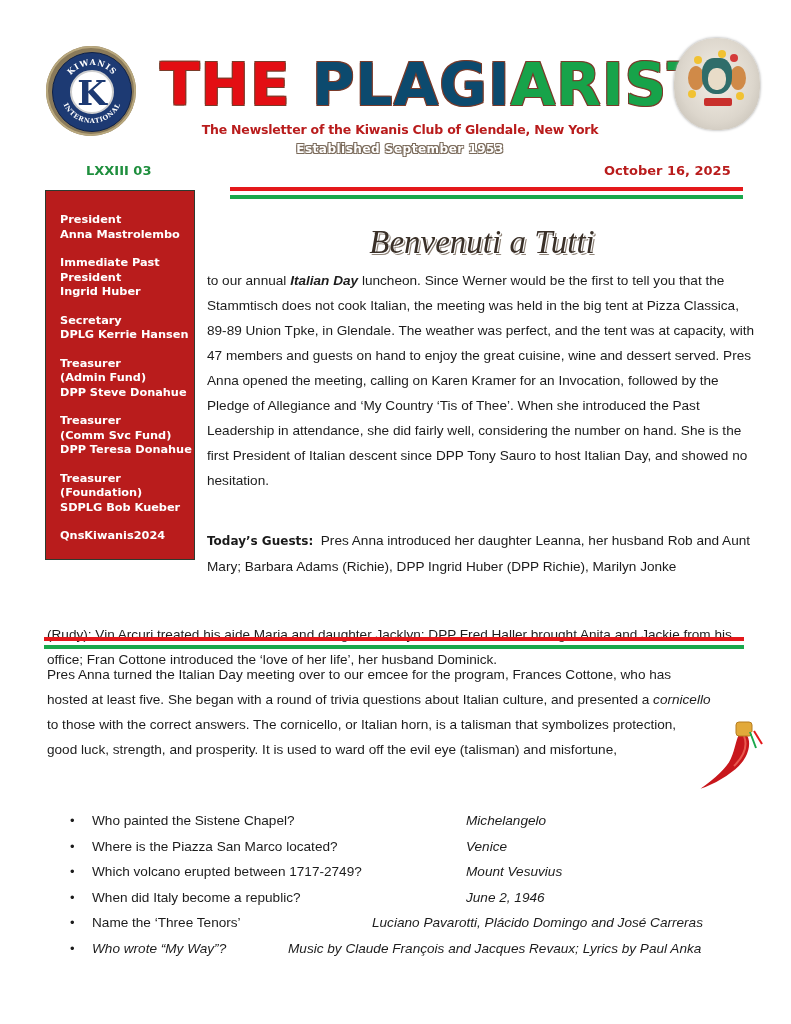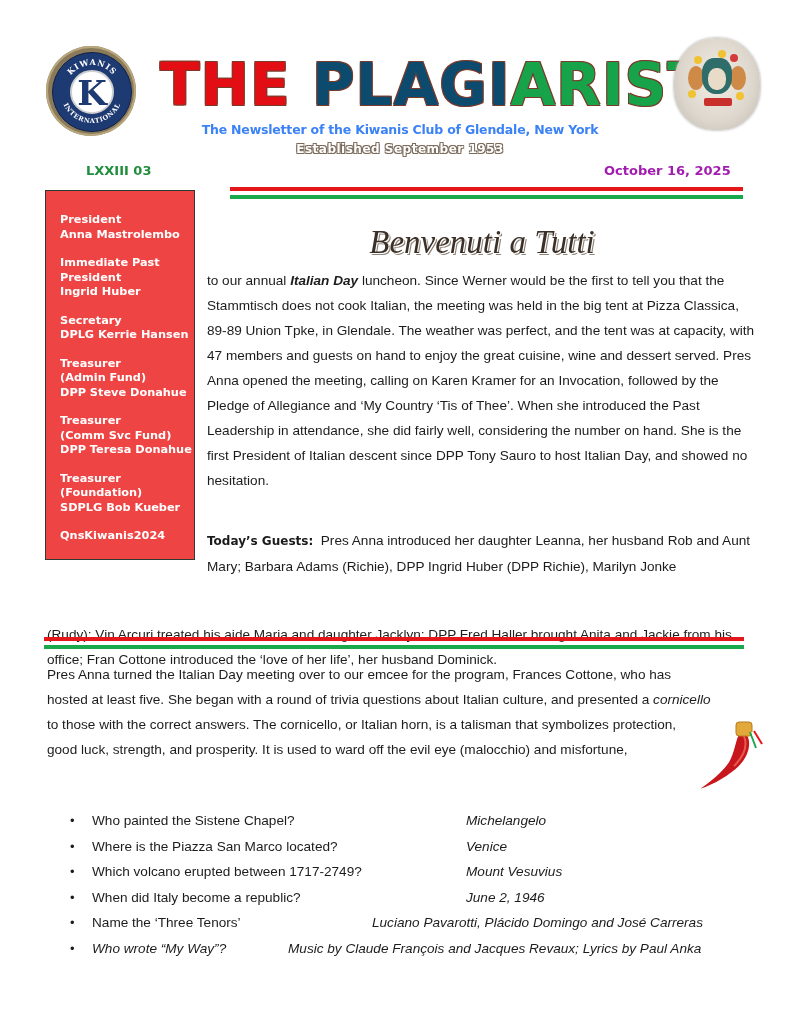--- a/index.html
+++ b/index.html
@@ -20,47 +20,47 @@
   .kiwanis-arc { position: absolute; left: 0; top: 0; width: 78px; height: 78px; }
 
   
   .masthead-title { left: 160px; top: 52px; width: 480px; height: 66px; font-family: "DejaVu Sans", sans-serif;
     font-weight: bold; font-size: 58px; line-height: 66px; letter-spacing: 1px; white-space: nowrap; }
   .t-red { color: #e30e13; text-shadow: 1px 1px 0 #7a3b2a, -1px -1px 0 #7a3b2a, 1px -1px 0 #7a3b2a, -1px 1px 0 #7a3b2a; }
   .t-outline { color: #0c4a6e; text-shadow: 1px 1px 0 #7a3b2a, -1px -1px 0 #7a3b2a, 1px -1px 0 #7a3b2a, -1px 1px 0 #7a3b2a; }
   .t-green { color: #17a34a; text-shadow: 1px 1px 0 #7a3b2a, -1px -1px 0 #7a3b2a, 1px -1px 0 #7a3b2a, -1px 1px 0 #7a3b2a; }
 
   .subtitle { left: 180px; top: 122px; width: 440px; text-align: center; font-family: "DejaVu Sans", sans-serif;
-    font-weight: bold; font-size: 12.5px; color: #3b82f6; letter-spacing: -0.2px; }
+    font-weight: bold; font-size: 12.5px; color: #b91c1c; letter-spacing: -0.2px; }
   .established { left: 240px; top: 142px; width: 320px; text-align: center; font-family: "DejaVu Sans", sans-serif;
     font-weight: bold; font-size: 12px; color: #ffffff; letter-spacing: 0.5px;
     text-shadow: 1px 1px 0 #7a6a5a, -1px -1px 0 #7a6a5a, 1px -1px 0 #7a6a5a, -1px 1px 0 #7a6a5a; }
 
   .volume { left: 86px; top: 163px; font-family: "DejaVu Sans", sans-serif; font-weight: bold; font-size: 13px; color: #1f8f3e; }
-  .date { left: 604px; top: 163px; font-family: "DejaVu Sans", sans-serif; font-weight: bold; font-size: 13px; color: #a21caf; }
+  .date { left: 604px; top: 163px; font-family: "DejaVu Sans", sans-serif; font-weight: bold; font-size: 13px; color: #b91c1c; }
 
   
   .mask-img { left: 674px; top: 38px; width: 86px; height: 92px; border-radius: 48% 48% 45% 45%;
     background: radial-gradient(ellipse at 50% 45%, #f4efe6 0%, #dcd6cc 60%, #bdb7ad 100%);
     box-shadow: 0 0 3px #999; overflow: hidden; }
   .mask-face { position: absolute; left: 28px; top: 20px; width: 30px; height: 36px; border-radius: 40% 40% 45% 45%;
     background: #2f6d6a; }
   .mask-skin { position: absolute; left: 34px; top: 30px; width: 18px; height: 22px; border-radius: 45%; background: #e8dcc8; }
   .mask-wing-l { position: absolute; left: 14px; top: 28px; width: 16px; height: 24px; border-radius: 50%; background: #d08a48; }
   .mask-wing-r { position: absolute; left: 56px; top: 28px; width: 16px; height: 24px; border-radius: 50%; background: #d08a48; }
   .mask-flower { position: absolute; width: 8px; height: 8px; border-radius: 50%; background: #f1c232; }
   .mask-banner { position: absolute; left: 30px; top: 60px; width: 28px; height: 8px; background: #c9302c; border-radius: 2px; }
 
   
   .rule { position: absolute; height: 4px; }
   .rule.red { background: #e4181b; }
   .rule.green { background: #1aa84c; }
 
   
-  .sidebar { left: 45px; top: 190px; width: 150px; height: 370px; background: #ef4444;
+  .sidebar { left: 45px; top: 190px; width: 150px; height: 370px; background: #b91c1c;
     border: 1px solid #2d3a2f; box-sizing: border-box; padding: 22px 0 0 14px; }
   .officer { margin-bottom: 14px; font-family: "DejaVu Sans", sans-serif; font-weight: bold; font-size: 11.3px;
     line-height: 14.5px; color: #ffffff; }
   .officer div { white-space: nowrap; }
 
   
   .headline { left: 232px; top: 224px; width: 500px; text-align: center; font-family: "Liberation Serif", serif;
     font-style: italic; font-size: 33px; color: #3a3028;
     text-shadow: 1px 1px 0 #ffffff, 2px 2px 0 #8e8378; }
 
@@ -172,21 +172,21 @@
 <div class="abs para guests-lead"><span class="guests-label">Today’s Guests:</span>&nbsp; <span>Pres Anna introduced her daughter Leanna, her husband Rob and Aunt Mary; Barbara Adams (Richie), DPP Ingrid Huber (DPP Richie), Marilyn Jonke</span></div>
 <div class="abs para guests-rest">(Rudy); Vin Arcuri treated his aide Maria and daughter Jacklyn; DPP Fred Haller brought Anita and Jackie from his office; Fran Cottone introduced the ‘love of her life’, her husband Dominick.</div>
 
 <div class="rule red" style="left:44px; top:637px; width:700px;"></div>
 <div class="rule green" style="left:44px; top:645px; width:700px;"></div>
 
 <div class="abs para program">
   <div>Pres Anna turned the Italian Day meeting over to our emcee for the program, Frances Cottone, who has</div>
   <div><span>hosted at least five. She began with a round of trivia questions about Italian culture, and presented a </span><i>cornicello</i></div>
   <div>to those with the correct answers. The cornicello, or Italian horn, is a talisman that symbolizes protection,</div>
-  <div>good luck, strength, and prosperity. It is used to ward off the evil eye (malocchio) and misfortune,</div>
+  <div>good luck, strength, and prosperity. It is used to ward off the evil eye (talisman) and misfortune,</div>
 </div>
 
 <svg class="abs horn" viewBox="0 0 80 78">
   <path d="M 58 14 C 66 24, 62 40, 48 52 C 36 62, 20 70, 6 74 C 18 66, 32 56, 40 44 C 46 34, 46 24, 50 16 Z" fill="#c8171c" stroke="#ffffff" stroke-width="2"></path>
   <path d="M 56 18 C 60 28, 56 38, 46 48" stroke="#e85a4f" stroke-width="2" fill="none"></path>
   <rect x="48" y="4" width="16" height="14" rx="3" fill="#e2a93a" stroke="#b67d1f" stroke-width="1"></rect>
   <path d="M 62 14 L 68 30" stroke="#1aa84c" stroke-width="2"></path>
   <path d="M 64 14 L 71 28" stroke="#ffffff" stroke-width="2"></path>
   <path d="M 66 13 L 74 26" stroke="#e4181b" stroke-width="2"></path>
 </svg>

